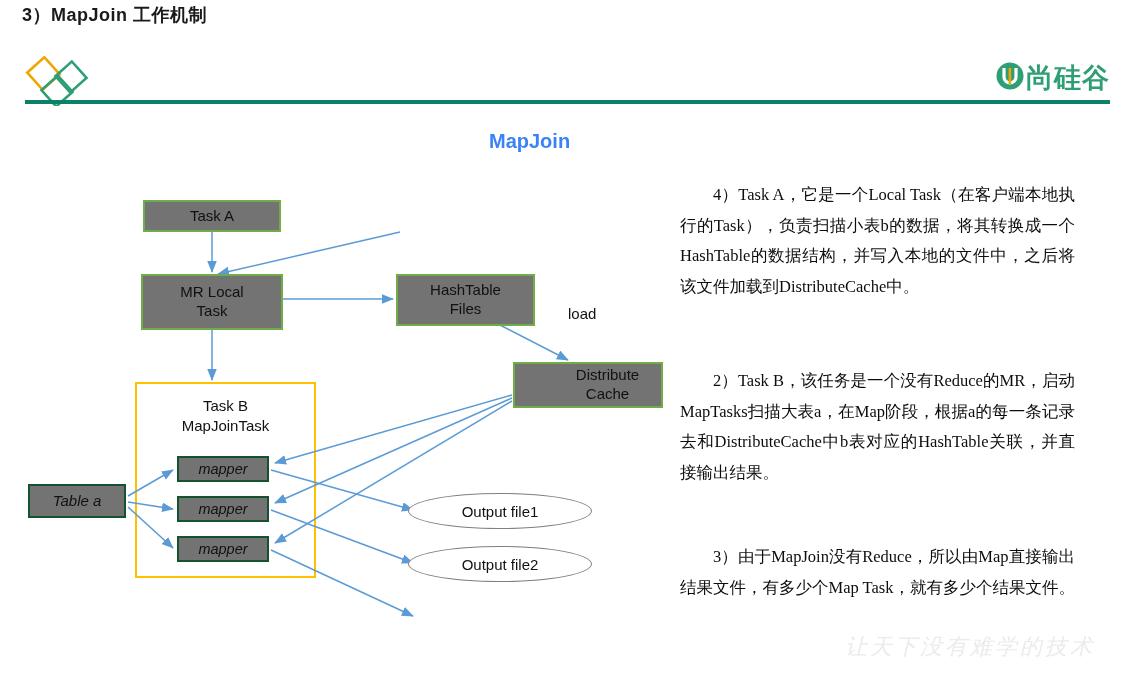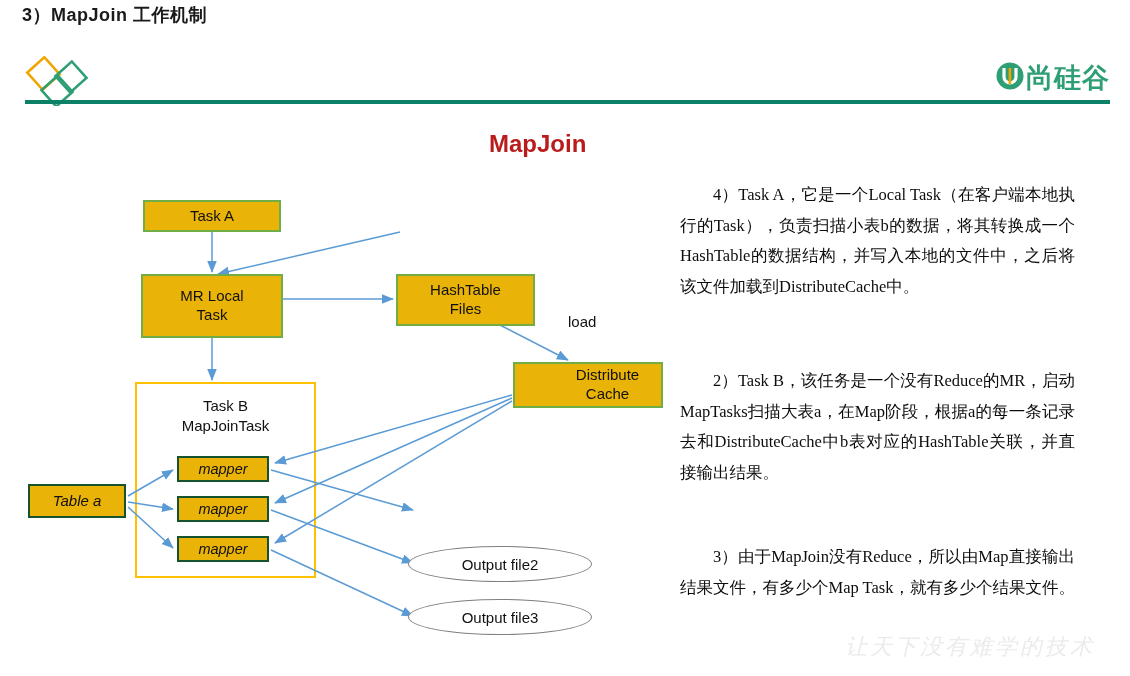--- a/index.html
+++ b/index.html
@@ -56,35 +56,35 @@
     color: #2e9e74;
     font-family: "DejaVu Sans", "Liberation Sans", sans-serif;
     letter-spacing: 1px;
   }
 
   
   .diagram-title {
     position: absolute;
     left: 489px;
     top: 130px;
-    font-size: 24px;
+    font-size: 20px;
     font-weight: bold;
-    color: #b91c1c;
+    color: #3b82f6;
     white-space: nowrap;
   }
 
   
   .node {
     position: absolute;
     box-sizing: border-box;
     display: flex;
     align-items: center;
     justify-content: center;
     text-align: center;
-    background: #eab308;
+    background: #737373;
     font-size: 15px;
     color: #111111;
     line-height: 1.25;
     z-index: 3;
   }
   .node.green  { border: 2px solid #70ad47; }
   .node.orange { border: 2px solid #14532d; font-style: italic; }
   .node.group  { border: 2px solid #ffc000; background: transparent; align-items: flex-start; z-index: 1; }
   .node.small  { font-size: 14.5px; }
 
@@ -221,39 +221,39 @@
   </svg>
 
   <div class="node group" style="left:135px; top:382px; width:181px; height:196px;">
     <div class="group-label" style="white-space: pre-line;">Task B
 MapJoinTask</div>
   </div>
 
   <div class="node green" style="left:143px; top:200px; width:138px; height:32px;">Task A</div>
 
 
-  <div class="node green" style="left:141px; top:274px; width:142px; height:64px; white-space: pre-line;">MR Local
+  <div class="node green" style="left:141px; top:274px; width:142px; height:56px; white-space: pre-line;">MR Local
 Task</div>
 
   <div class="node green" style="left:396px; top:274px; width:139px; height:52px; white-space: pre-line;">HashTable
 Files</div>
 
   <div class="node green" style="left:513px; top:362px; width:150px; height:46px; white-space: pre-line; padding-left: 39px;">Distribute
 Cache</div>
 
-  <div class="edge-label" style="left:568px; top:305px;margin-top:8px;">load</div>
+  <div class="edge-label" style="left:568px; top:305px;">load</div>
 
   <div class="node orange" style="left:28px; top:484px; width:98px; height:34px;">Table a</div>
 
   <div class="node orange small" style="left:177px; top:456px; width:92px; height:26px;">mapper</div>
   <div class="node orange small" style="left:177px; top:496px; width:92px; height:26px;">mapper</div>
   <div class="node orange small" style="left:177px; top:536px; width:92px; height:26px;">mapper</div>
 
+  <div class="ellipse" style="left:408px; top:493px; width:184px; height:36px;">Output file1</div>
   <div class="ellipse" style="left:408px; top:546px; width:184px; height:36px;">Output file2</div>
-  <div class="ellipse" style="left:408px; top:599px; width:184px; height:36px;">Output file3</div>
 
   <div class="para" id="para1">4）Task A，它是一个Local Task（在客户端本地执行的Task），负责扫描小表b的数据，将其转换成一个HashTable的数据结构，并写入本地的文件中，之后将该文件加载到DistributeCache中。</div>
   <div class="para" id="para2">2）Task B，该任务是一个没有Reduce的MR，启动MapTasks扫描大表a，在Map阶段，根据a的每一条记录去和DistributeCache中b表对应的HashTable关联，并直接输出结果。</div>
   <div class="para" id="para3">3）由于MapJoin没有Reduce，所以由Map直接输出结果文件，有多少个Map Task，就有多少个结果文件。</div>
 
   <div class="watermark">让天下没有难学的技术</div>
 
 </div>
 
 </body></html>

